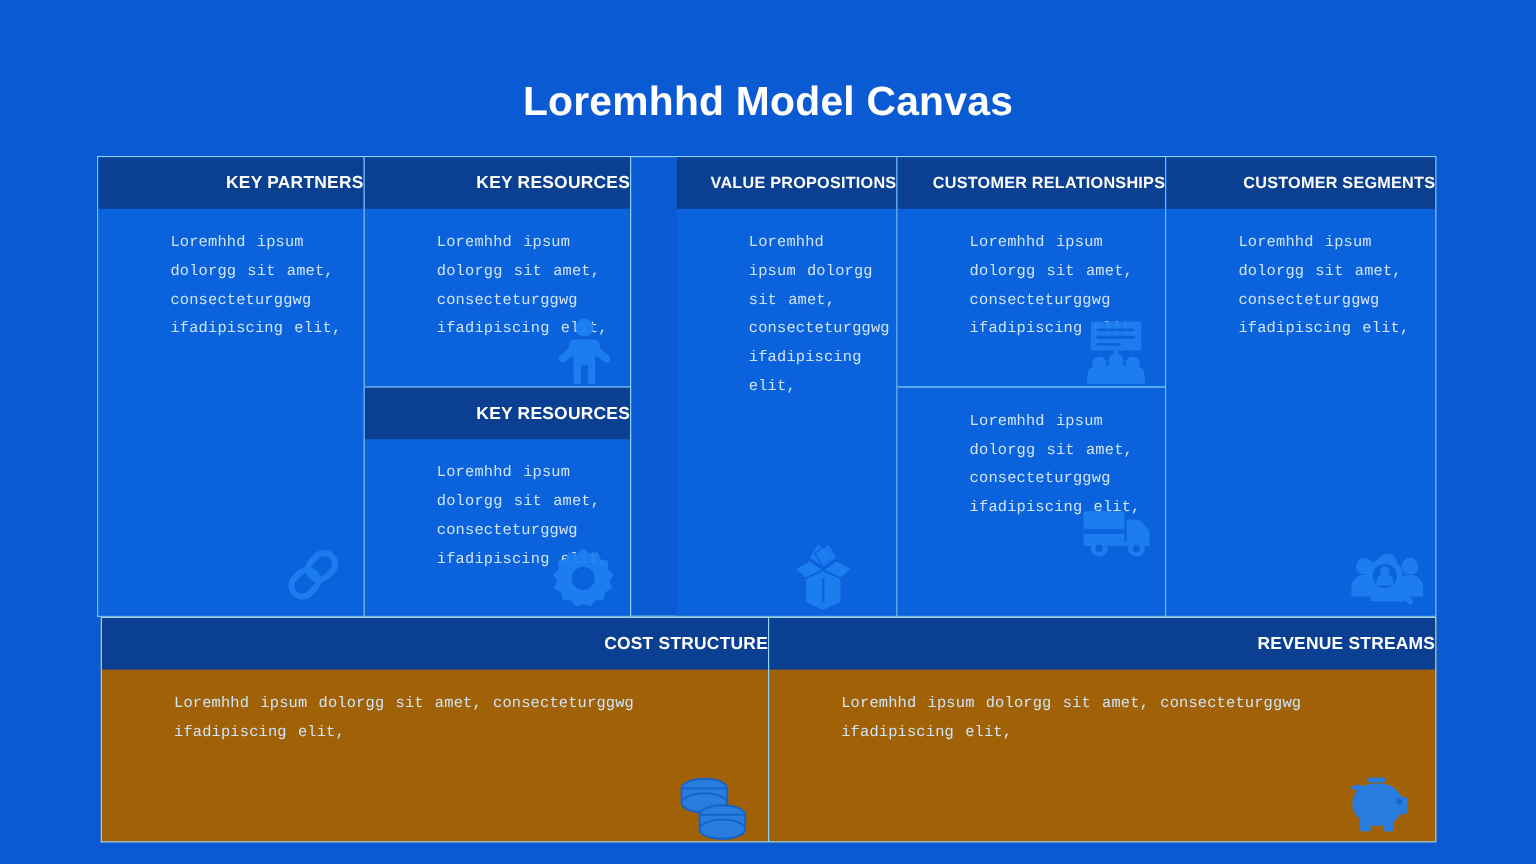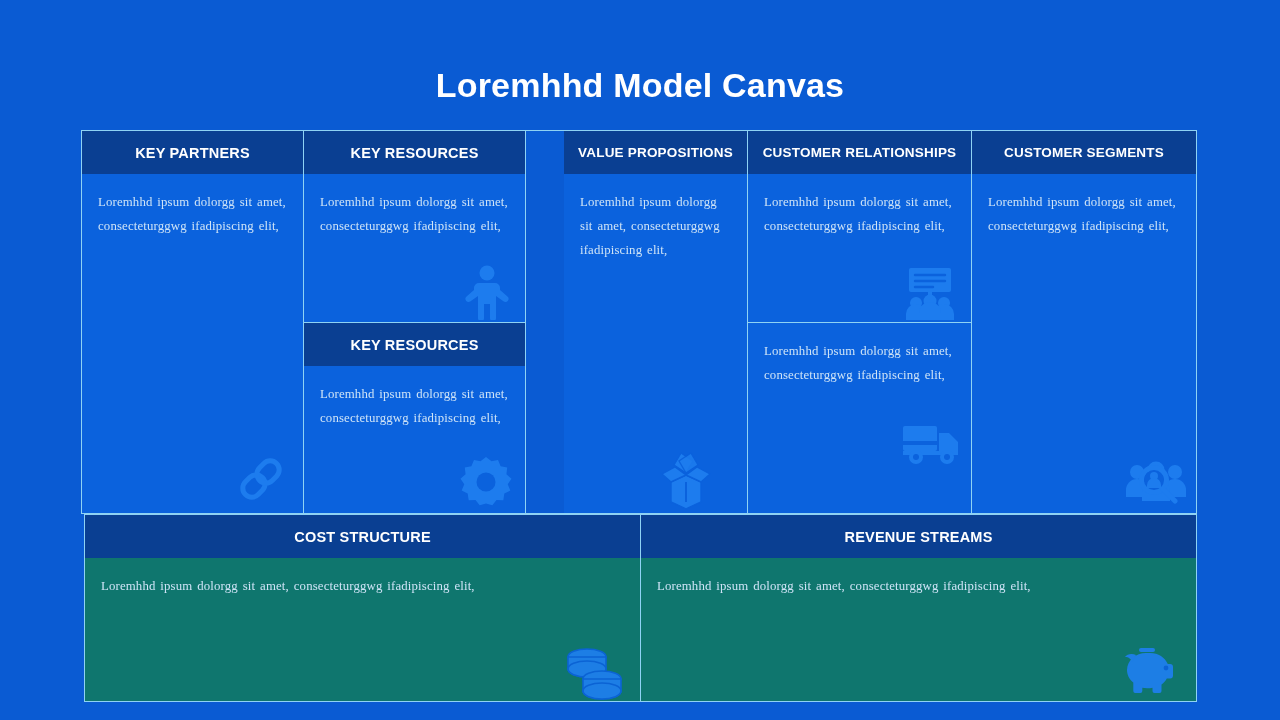--- a/index.html
+++ b/index.html
@@ -73,21 +73,21 @@
     flex: 1 1 auto;
   }
   .cell.half { height: 50%; flex: 0 0 50%; }
   .cell.half + .cell.half { border-top: 1px solid #8fd3f4; }
 
   .cell-head {
     background: #0a3f92;
     height: 43px;
     display: flex;
     align-items: center;
-    justify-content: center;
+    justify-content: flex-end;
     box-sizing: border-box;
   }
   .cell-head span {
     color: #ffffff;
     font-size: 14.5px;
     font-weight: bold;
     letter-spacing: 0.2px;
     white-space: nowrap;
     font-family: "Liberation Sans", sans-serif;
   }
@@ -96,40 +96,41 @@
   .cell-body {
     position: relative;
     height: calc(100% - 43px);
     box-sizing: border-box;
     padding: 16px 16px 0 16px;
   }
   .cell-text {
     color: #cfe4f7;
     font-size: 12.8px;
     line-height: 24px;
-    font-family: Liberation Serif, serif;
+    font-family: Liberation Mono, monospace;
     letter-spacing: 0.15px;
     word-spacing: 1.5px;
+    margin-left: 44px;
   }
 
   
   .bottom-row {
     position: absolute;
     left: 3px;
     top: 384px;
     width: 1113px;
     height: 188px;
     display: flex;
   }
   .bcol {
     box-sizing: border-box;
     border: 1px solid #8fd3f4;
     border-right: none;
     position: relative;
-    background: #0f766e;
+    background: #a16207;
     overflow: hidden;
   }
   .bcol.last { border-right: 1px solid #8fd3f4; width: 557px; }
   .bcol-cost { width: 556px; }
 
   .bcell-body {
     position: relative;
     height: calc(100% - 43px);
     box-sizing: border-box;
     padding: 16px 16px 0 16px;

